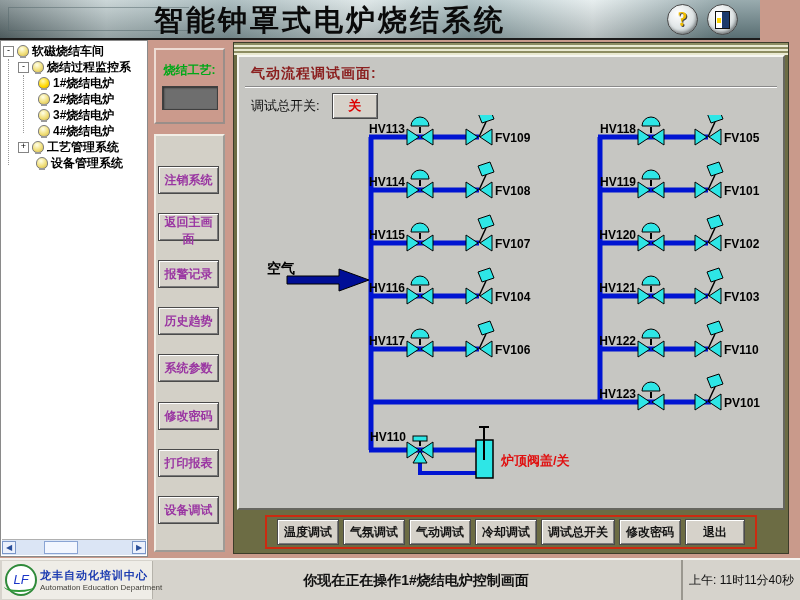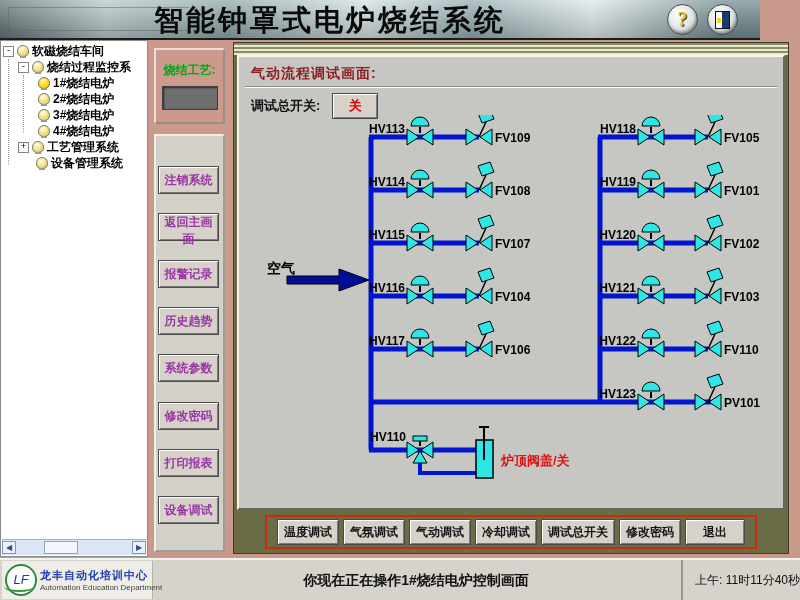--- a/index.html
+++ b/index.html
@@ -59,21 +59,21 @@
 
   
   .main-frame{position:absolute;left:233px;top:42px;width:556px;height:512px;background:#6c6c44;border:1px solid #3c3c2a;box-sizing:border-box;}
   .frame-stripes{position:absolute;left:0;top:0;width:100%;height:12px;
     background:repeating-linear-gradient(180deg,#8d8d62 0 2px,#eaead2 2px 4px);}
   .diagram-panel{position:absolute;left:3px;top:12px;width:548px;height:455px;background:#c6c6c2;
     border:2px solid;border-color:#f6f6f2 #66665f #66665f #f6f6f2;box-sizing:border-box;}
   .diagram-header{position:absolute;left:12px;top:8px;font-size:14px;font-weight:bold;color:#8b2020;letter-spacing:1px;}
   .header-rule{position:absolute;left:6px;top:29px;width:532px;height:0;border-top:1px solid #8a8a8a;border-bottom:1px solid #ffffff;}
   .switch-row{position:absolute;left:12px;top:36px;height:26px;display:flex;align-items:center;}
-  .switch-label{font-size:13px;font-weight:bold;color:#101010;}
+  .switch-label{font-size:13px;font-weight:normal;color:#101010;}
   .switch-btn{margin-left:12px;width:46px;height:26px;background:#d6d2ca;border:1px solid #4a4a4a;
     box-shadow:inset 1px 1px 0 #ffffff,inset -1px -1px 0 #7a7a7a;color:#dd0000;font-weight:bold;font-size:13px;
     font-family:inherit;cursor:pointer;}
   .piping{position:absolute;left:0;top:58px;width:544px;height:397px;}
   .pipe{stroke:#0014d2;stroke-width:5;}
   .pipe-thin{stroke:#0014d2;stroke-width:4;}
   .lbl{font-family:"Liberation Sans",sans-serif;font-size:12px;font-weight:bold;fill:#000;}
   .lbl-big{font-family:"Liberation Sans",sans-serif;font-size:14px;font-weight:bold;fill:#000;}
   .lbl-red{font-family:"Liberation Sans",sans-serif;font-size:13px;font-weight:bold;fill:#e01010;}
 
@@ -90,21 +90,21 @@
   .logo-area{position:absolute;left:2px;top:1px;width:150px;height:38px;background:#efede7;display:flex;align-items:center;border-right:1px solid #b5b2aa;}
   .logo-circle{width:28px;height:28px;border-radius:50%;border:2px solid #2f8a3a;background:#fff;color:#1a35c8;
     font-weight:normal;font-style:italic;font-size:13px;text-align:center;line-height:28px;margin:0 3px;position:relative;flex:none;box-sizing:content-box;}
   .logo-circle::after{content:"";position:absolute;left:-3px;bottom:2px;width:30px;height:9px;
     border-bottom:2px solid #2f9a3a;border-radius:50%;}
   .logo-cn{color:#1a3ab0;font-weight:bold;font-size:11px;white-space:nowrap;letter-spacing:1px;}
   .logo-en{color:#44423c;font-size:8px;white-space:nowrap;}
   .status-message{position:absolute;left:152px;right:120px;top:0;height:40px;line-height:40px;text-align:center;
     font-size:14px;font-weight:bold;color:#101010;white-space:nowrap;}
   .time-box{position:absolute;right:0;top:0;width:117px;height:40px;line-height:40px;border-left:2px solid #9a978f;
-    text-align:right;font-size:12px;color:#101010;white-space:nowrap;}
+    text-align:center;font-size:12px;color:#101010;white-space:nowrap;}
 </style>
 </head>
 <body>
 
 <div class="screen">
 
   <div class="title-bar">
     <div class="title-inset"></div>
     <div class="title-text">智能钟罩式电炉烧结系统</div>
     <div class="round-btn help">

